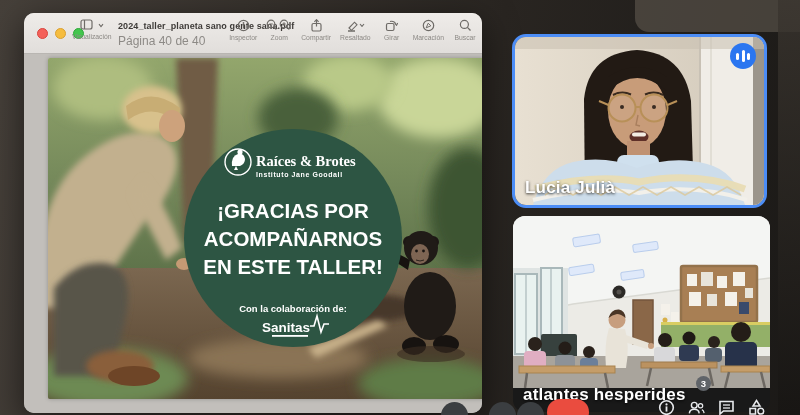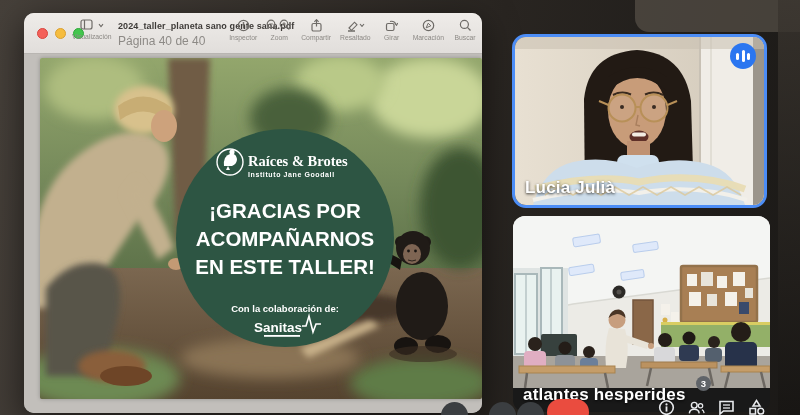--- a/index.html
+++ b/index.html
@@ -24,21 +24,21 @@
   .viewgrp{position:absolute;left:48px;top:6px;display:flex;flex-direction:column;align-items:center;}
   .viewgrp .ic{display:flex;align-items:center;gap:3px;color:#6e6b67;}
   .tb-label{font-size:6.8px;color:#8d8a86;margin-top:2px;white-space:nowrap;}
   .titlegrp{position:absolute;left:94px;top:8px;}
   .win-title{font-size:9px;font-weight:bold;color:#3e3b38;letter-spacing:.1px;white-space:nowrap;}
   .win-sub{font-size:12px;color:#8d8a86;margin-top:2.5px;}
   .tools{position:absolute;right:5px;top:6px;display:flex;gap:9px;}
   .tool{display:flex;flex-direction:column;align-items:center;min-width:24px;}
   .tool svg{display:block;}
   .content{position:absolute;top:41px;left:0;right:0;bottom:0;background:#c2bfbb;
-    padding:4px 8px 12px 16px;}
+    padding:4px 8px 12px 24px;}
   .slide{width:442px;height:341px;border-radius:2px;overflow:hidden;box-shadow:0 0 4px rgba(0,0,0,.25);}
 
   
   .tile{position:absolute;overflow:hidden;background:#191919;}
   .tile1{left:512px;top:34px;width:255px;height:174px;border:3px solid #4c8df6;border-radius:14px;
     box-sizing:border-box;}
   .tile2{left:513px;top:216px;width:257px;height:196px;border-radius:12px;}
   .name-label{position:absolute;left:10px;bottom:7px;color:#fff;font-size:17px;font-weight:bold;
     text-shadow:0 1px 3px rgba(0,0,0,.8);letter-spacing:.2px;}
   .audio-ind{position:absolute;top:6px;right:8px;width:26px;height:26px;border-radius:50%;

